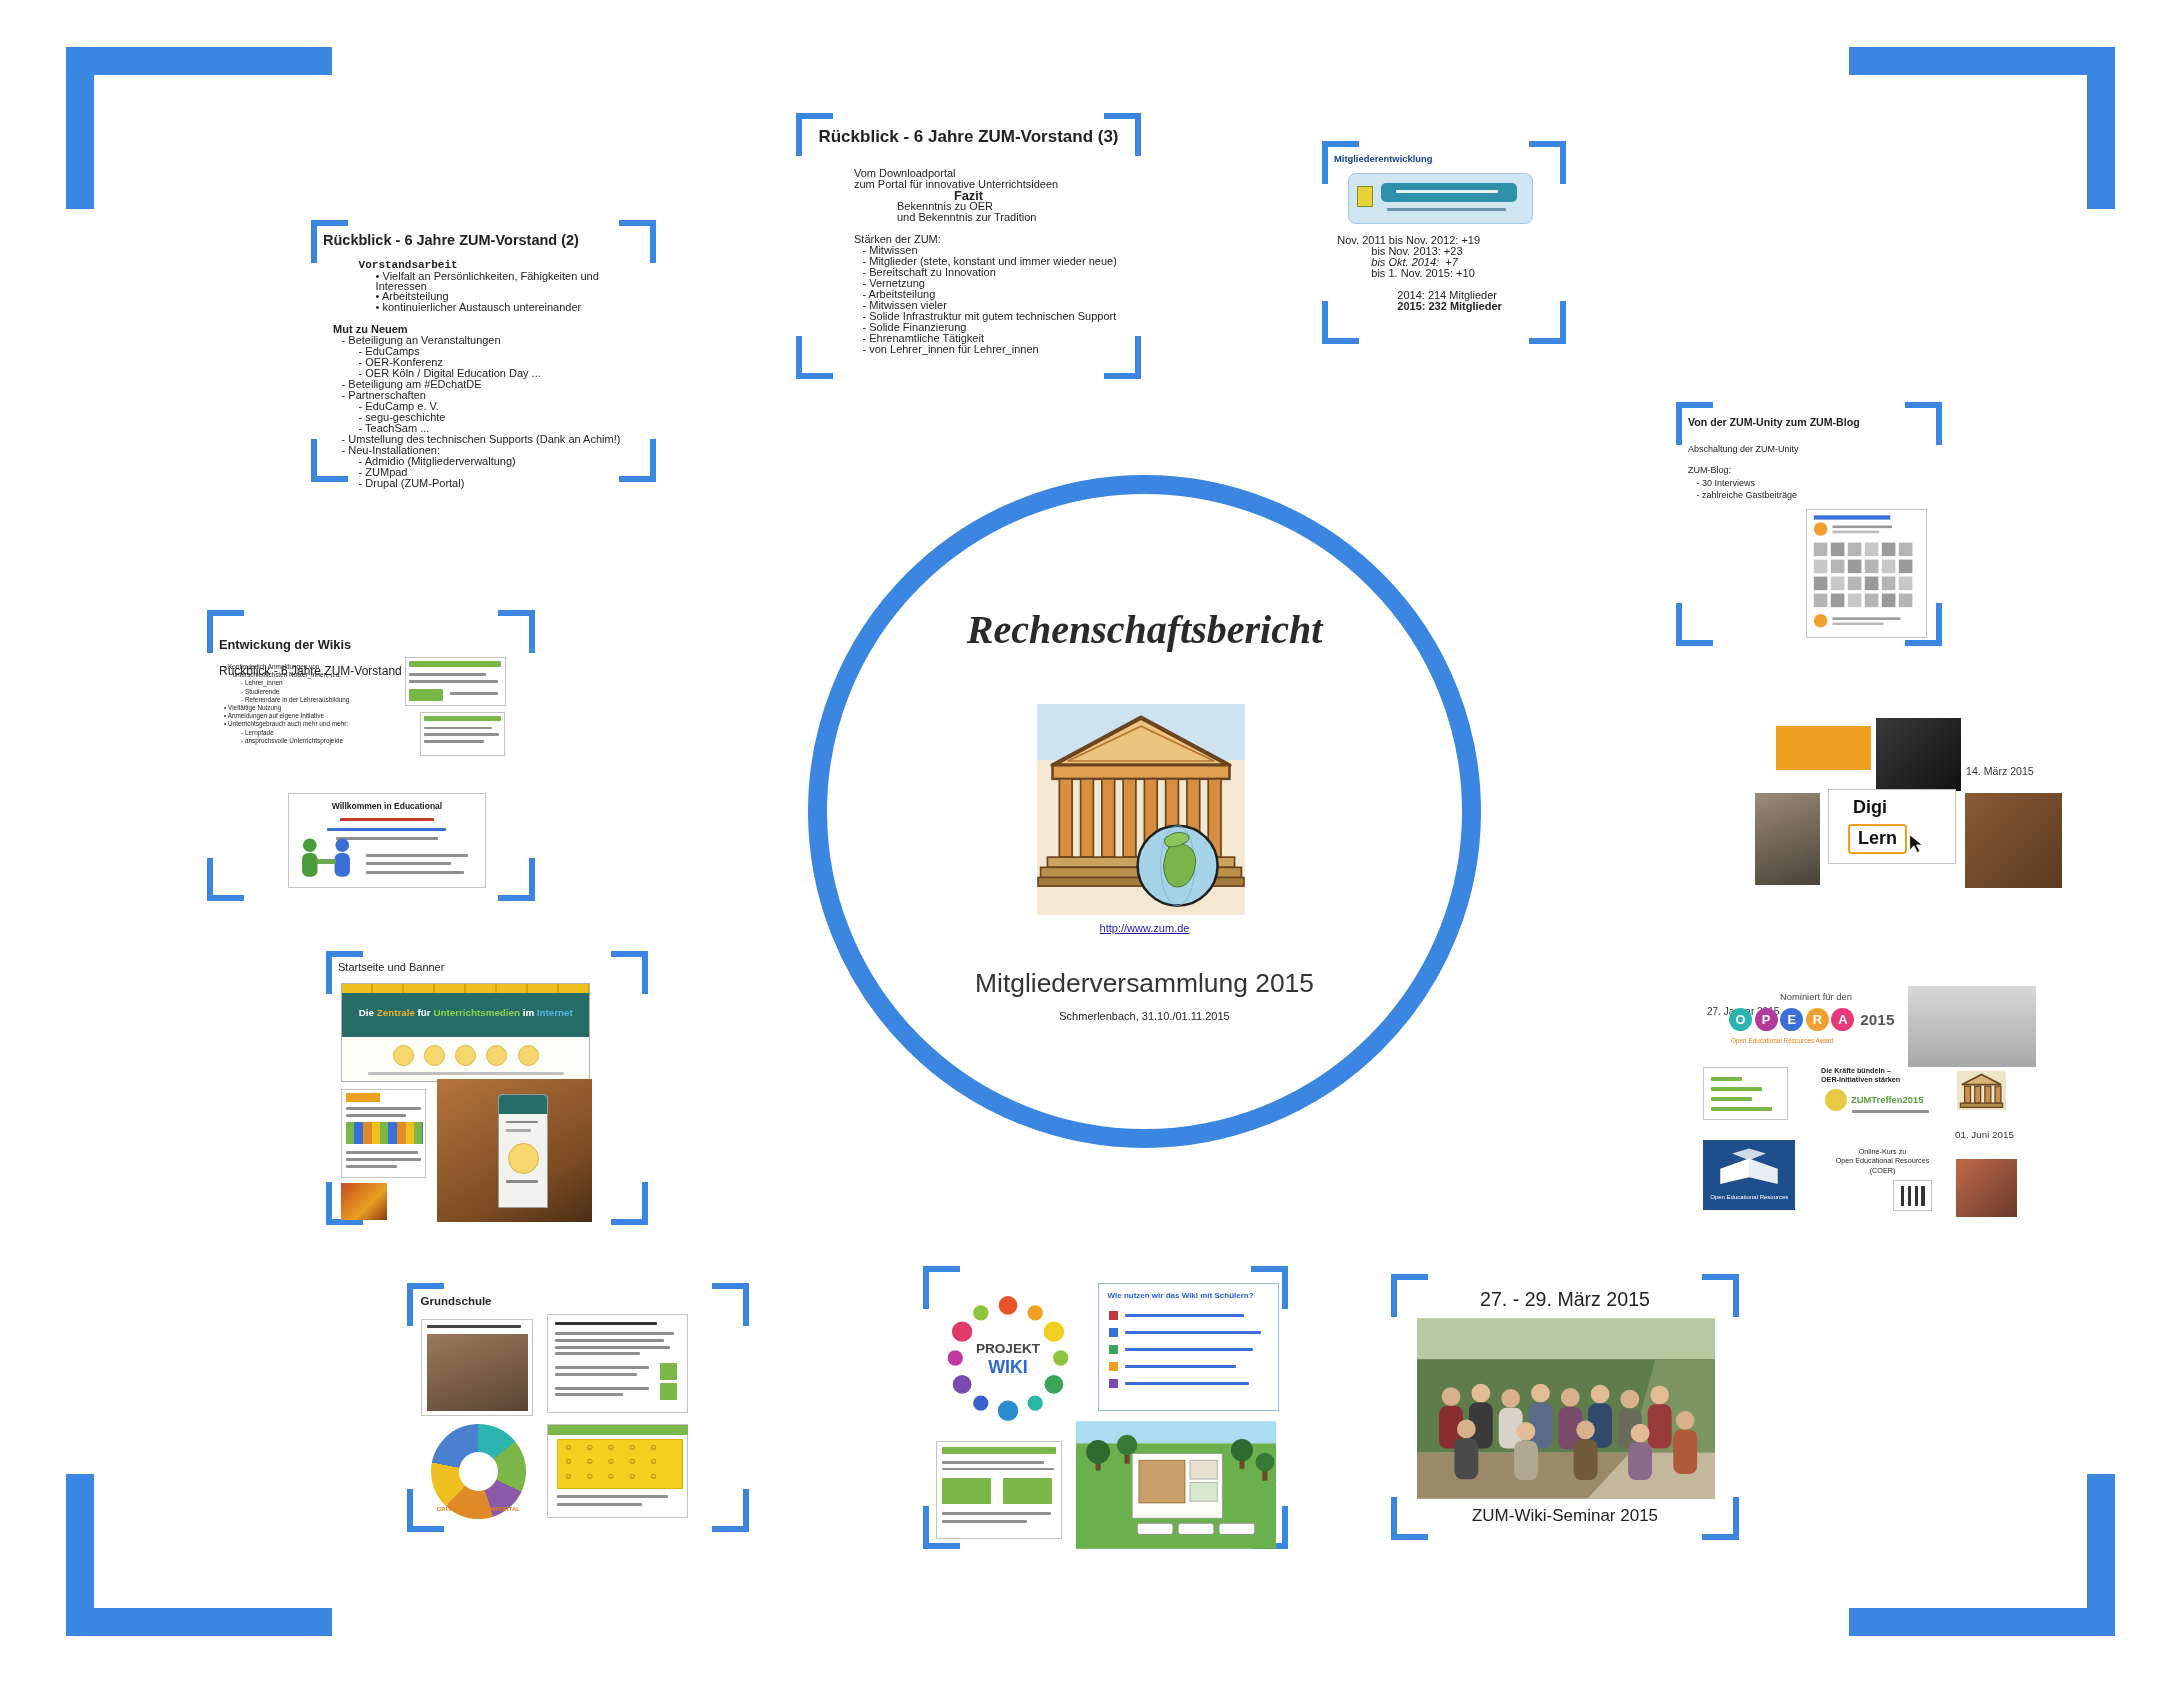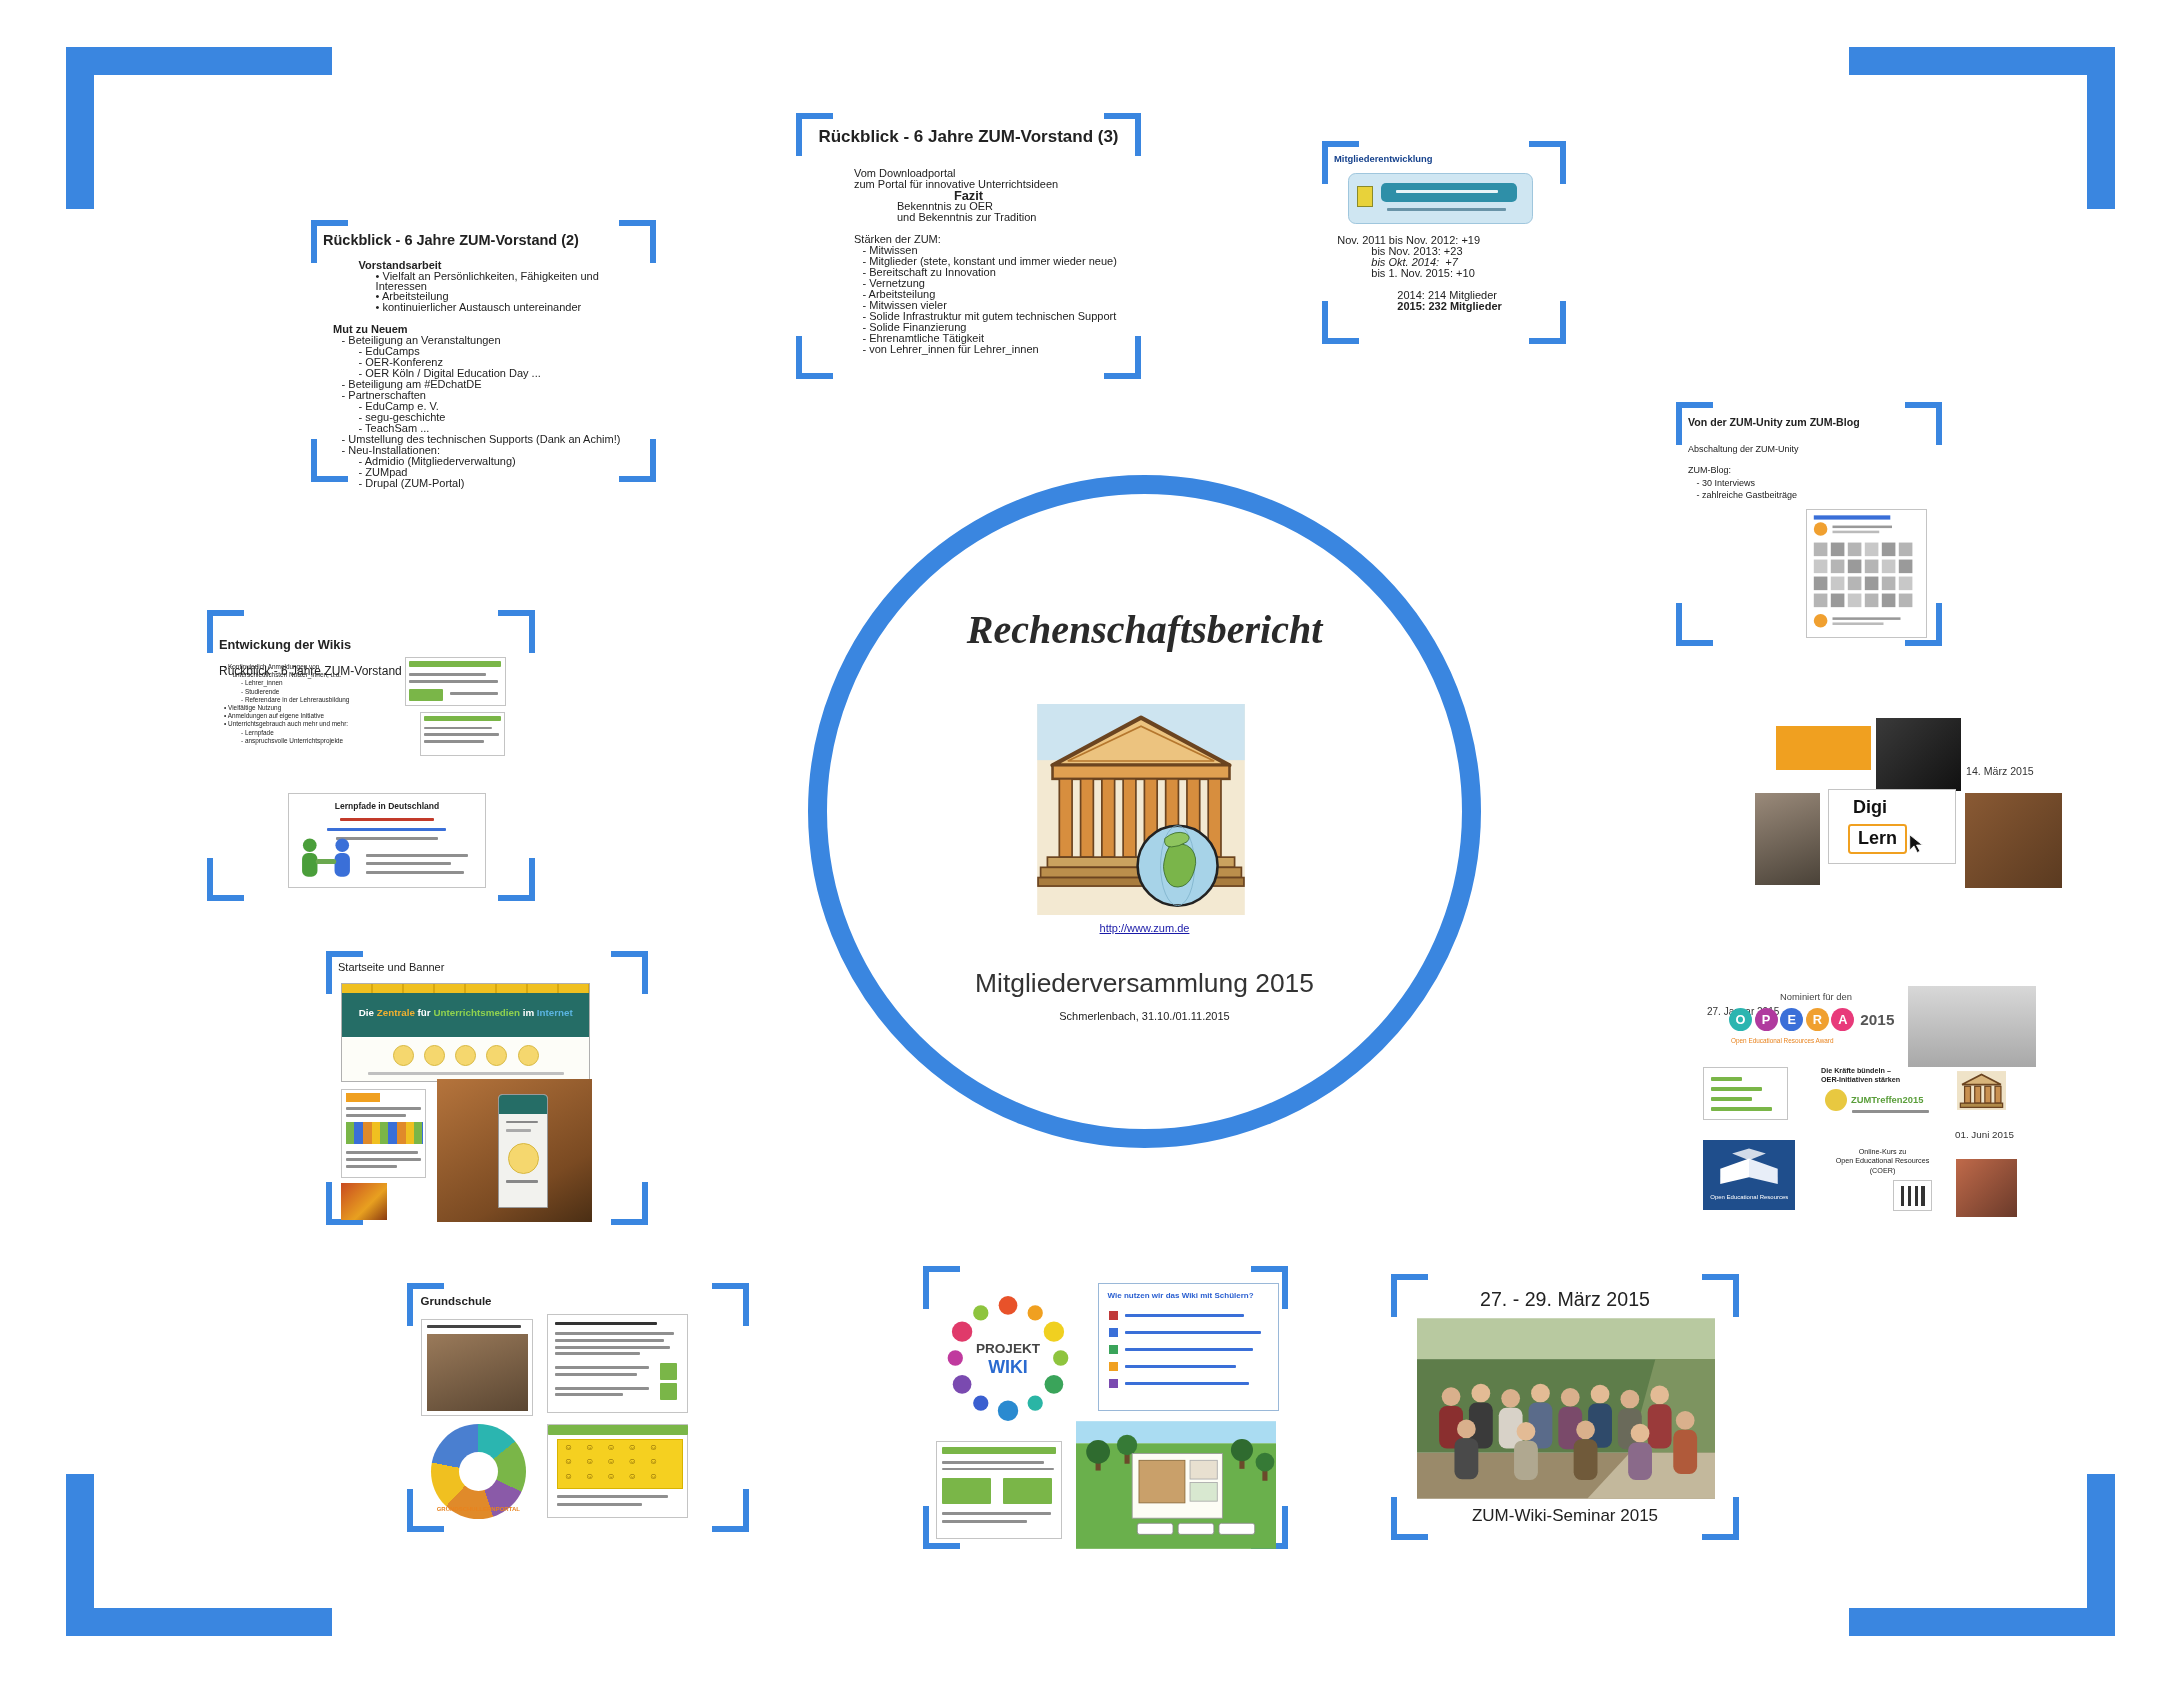--- a/index.html
+++ b/index.html
@@ -83,21 +83,21 @@
 </svg>
 
 <div class="abs" style="left:808px;top:922px;width:673px;text-align:center;font-size:11px;
      color:#1a1aa8;text-decoration:underline;">http://www.zum.de</div>
 <div class="abs" style="left:808px;top:968px;width:673px;text-align:center;font-size:26.4px;color:#333;">Mitgliederversammlung 2015</div>
 <div class="abs" style="left:808px;top:1010px;width:673px;text-align:center;font-size:11px;color:#222;">Schmerlenbach, 31.10./01.11.2015</div>
 
 <div class="frame" style="left:311px;top:220px;width:345px;height:262px;">
   <div class="abs" style="left:12px;top:12px;font-size:14.5px;font-weight:bold;">Rückblick - 6 Jahre ZUM-Vorstand (2)</div>
   <div class="abs sm" style="left:13.6px;top:41px;width:319px;">
-      <div class="li b" style="padding-left: 34px;">Vorstandsarbeit</div>
+      <div class="li b" style="padding-left: 34px; font-family: Liberation Mono, monospace;">Vorstandsarbeit</div>
       <div class="li" style="padding-left: 51px;">• Vielfalt an Persönlichkeiten, Fähigkeiten und Interessen</div>
       <div class="li" style="padding-left: 51px;">• Arbeitsteilung</div>
       <div class="li" style="padding-left: 51px;">• kontinuierlicher Austausch untereinander</div>
       <div class="li"></div>
       <div class="li b" style="padding-left: 8.5px;">Mut zu Neuem</div>
       <div class="li" style="padding-left: 17px;">- Beteiligung an Veranstaltungen</div>
       <div class="li" style="padding-left: 34px;">- EduCamps</div>
       <div class="li" style="padding-left: 34px;">- OER-Konferenz</div>
       <div class="li" style="padding-left: 34px;">- OER Köln / Digital Education Day ...</div>
       <div class="li" style="padding-left: 17px;">- Beteiligung am #EDchatDE</div>
@@ -296,21 +296,21 @@
     <div class="gbar" style="left:3.4px;top:31px;width:34px;height:12px;"></div>
     <div class="bar" style="left:44px;top:34px;width:48px;"></div>
   </div>
   <div class="card" style="left:213px;top:102px;width:85px;height:44px;">
     <div class="gbar" style="left:3.4px;top:3.4px;width:77px;height:5.1px;"></div>
     <div class="bar" style="left:3.4px;top:13.6px;width:68px;"></div>
     <div class="bar" style="left:3.4px;top:20.4px;width:75px;"></div>
     <div class="bar" style="left:3.4px;top:27px;width:60px;"></div>
   </div>
   <div class="card" style="left:81px;top:183px;width:198px;height:95px;">
-    <div style="text-align:center;font-size:8.5px;font-weight:bold;margin-top:6.8px;">Lernpfade in Deutschland</div>
+    <div style="text-align:center;font-size:8.5px;font-weight:bold;margin-top:6.8px;">Willkommen in Educational</div>
     <div class="rbar" style="left:51px;top:24px;width:94px;"></div>
     <div class="bbar" style="left:38px;top:34px;width:119px;"></div>
     <div class="bar" style="left:47px;top:43px;width:102px;"></div>
     <svg class="abs" style="left:6.8px;top:41px;" width="60" height="47" viewBox="0 0 70 55">
       <circle cx="16" cy="12" r="8" fill="#4a9e3a"></circle>
       <rect x="7" y="21" width="18" height="28" rx="7" fill="#4a9e3a"></rect>
       <circle cx="54" cy="12" r="8" fill="#3a6fd8"></circle>
       <rect x="45" y="21" width="18" height="28" rx="7" fill="#3a6fd8"></rect>
       <rect x="23" y="28" width="24" height="6" rx="3" fill="#6aa84f"></rect>
     </svg>

